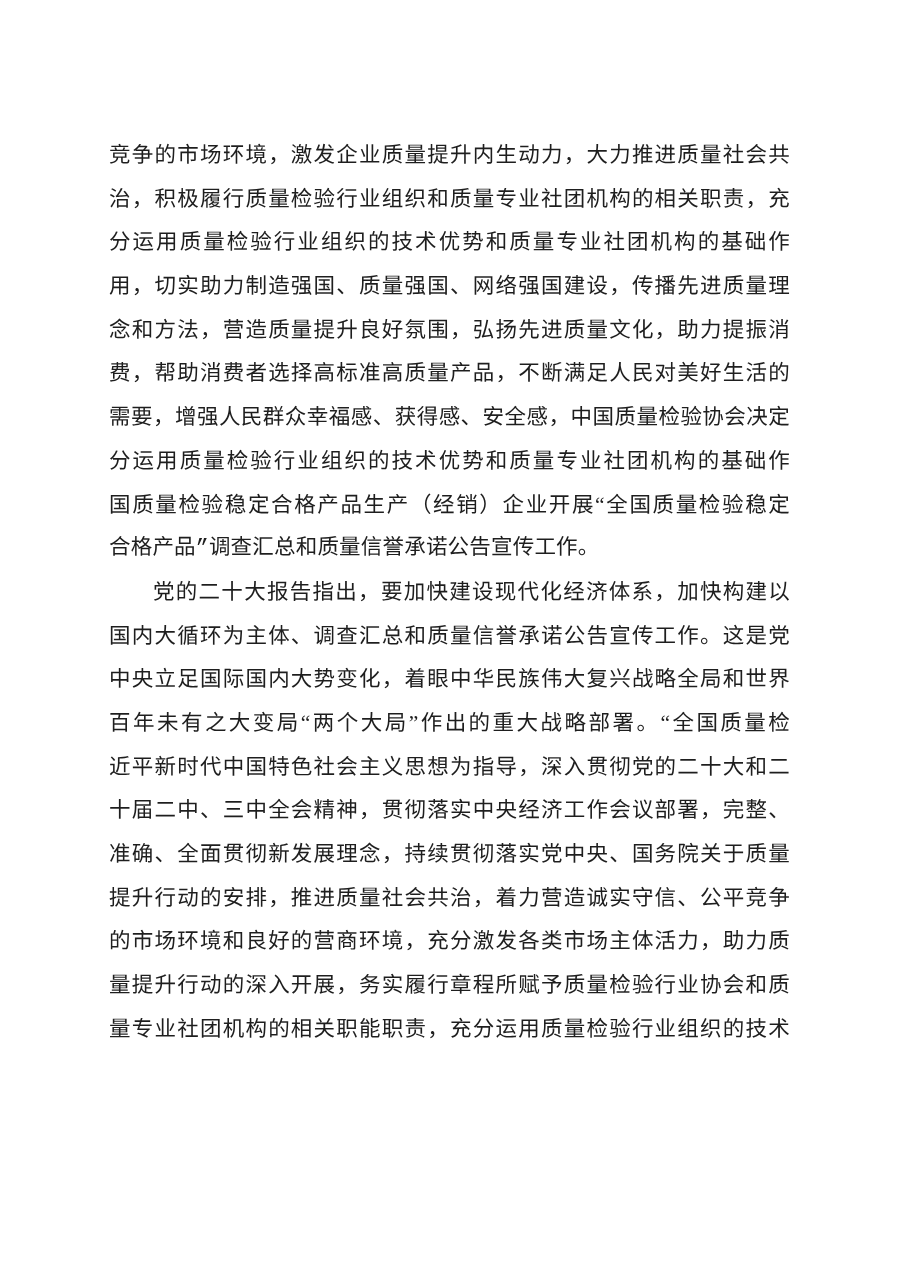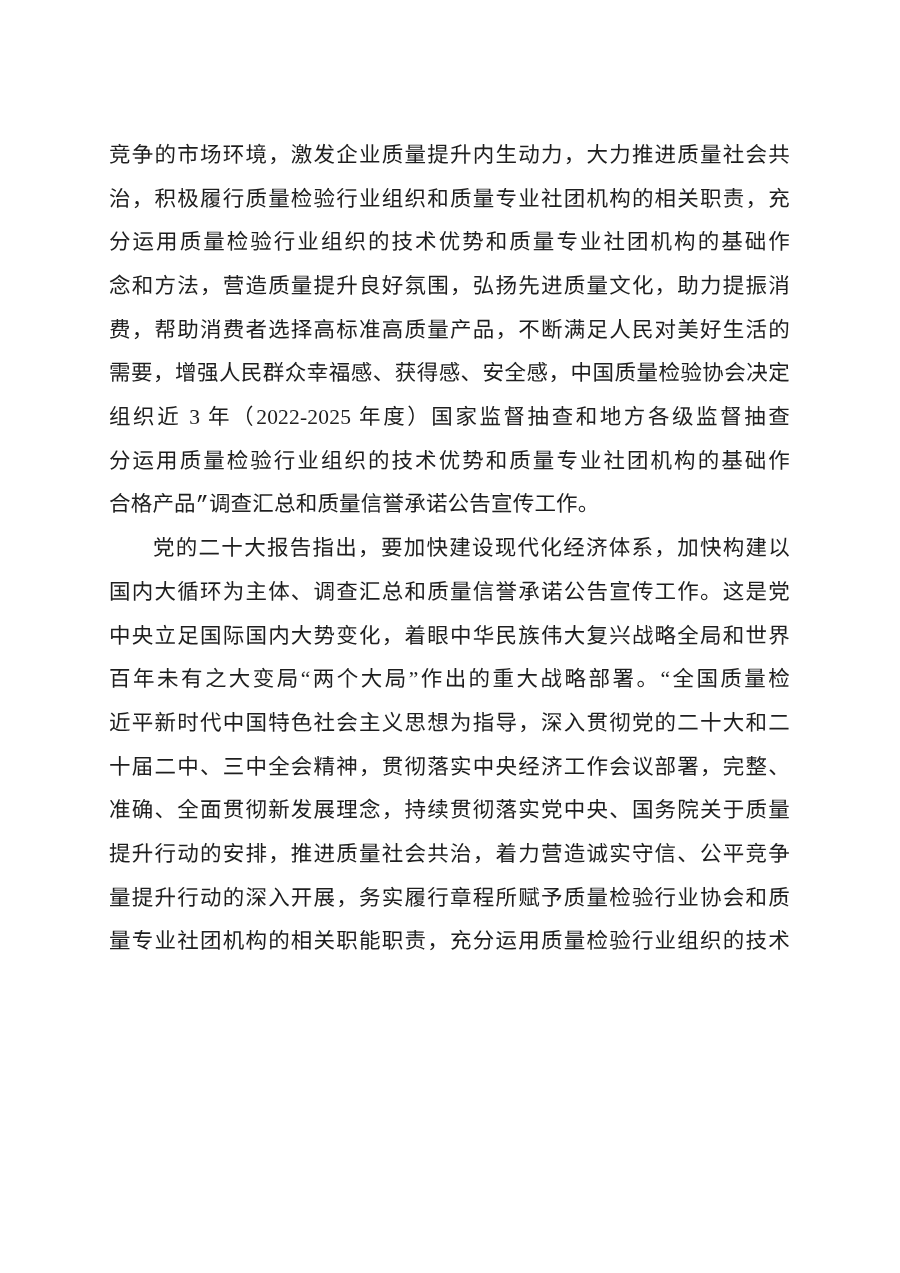--- a/index.html
+++ b/index.html
@@ -61,37 +61,39 @@
 <body>
 
 <div class="page">
 
   <div class="body-text">
 
     <div>
       <div class="line">竞争的市场环境，激发企业质量提升内生动力，大力推进质量社会共</div>
       <div class="line">治，积极履行质量检验行业组织和质量专业社团机构的相关职责，充</div>
       <div class="line">分运用质量检验行业组织的技术优势和质量专业社团机构的基础作</div>
+      <div class="line">用，切实助力制造强国、质量强国、网络强国建设，传播先进质量理</div>
       <div class="line">念和方法，营造质量提升良好氛围，弘扬先进质量文化，助力提振消</div>
       <div class="line">费，帮助消费者选择高标准高质量产品，不断满足人民对美好生活的</div>
       <div class="line">需要，增强人民群众幸福感、获得感、安全感，中国质量检验协会决定</div>
-      <div class="line">组织近 3 年（2022-2025 年度）国家监督抽查和地方各级监督抽查</div>
       <div class="line">分运用质量检验行业组织的技术优势和质量专业社团机构的基础作</div>
+      <div class="line">国质量检验稳定合格产品生产（经销）企业开展“全国质量检验稳定</div>
       <div class="line para-end">合格产品”调查汇总和质量信誉承诺公告宣传工作。</div>
     </div>
 
     <div>
       <div class="line indent">党的二十大报告指出，要加快建设现代化经济体系，加快构建以</div>
       <div class="line">国内大循环为主体、调查汇总和质量信誉承诺公告宣传工作。这是党</div>
       <div class="line">中央立足国际国内大势变化，着眼中华民族伟大复兴战略全局和世界</div>
       <div class="line">百年未有之大变局“两个大局”作出的重大战略部署。“全国质量检</div>
       <div class="line">近平新时代中国特色社会主义思想为指导，深入贯彻党的二十大和二</div>
       <div class="line">十届二中、三中全会精神，贯彻落实中央经济工作会议部署，完整、</div>
       <div class="line">准确、全面贯彻新发展理念，持续贯彻落实党中央、国务院关于质量</div>
       <div class="line">提升行动的安排，推进质量社会共治，着力营造诚实守信、公平竞争</div>
+      <div class="line">的市场环境和良好的营商环境，充分激发各类市场主体活力，助力质</div>
       <div class="line">量提升行动的深入开展，务实履行章程所赋予质量检验行业协会和质</div>
       <div class="line">量专业社团机构的相关职能职责，充分运用质量检验行业组织的技术</div>
     </div>
 
   </div>
 
   <div class="page-number">
     <span class="dash">—</span><span class="num">8</span><span class="dash">—</span>
   </div>
 

